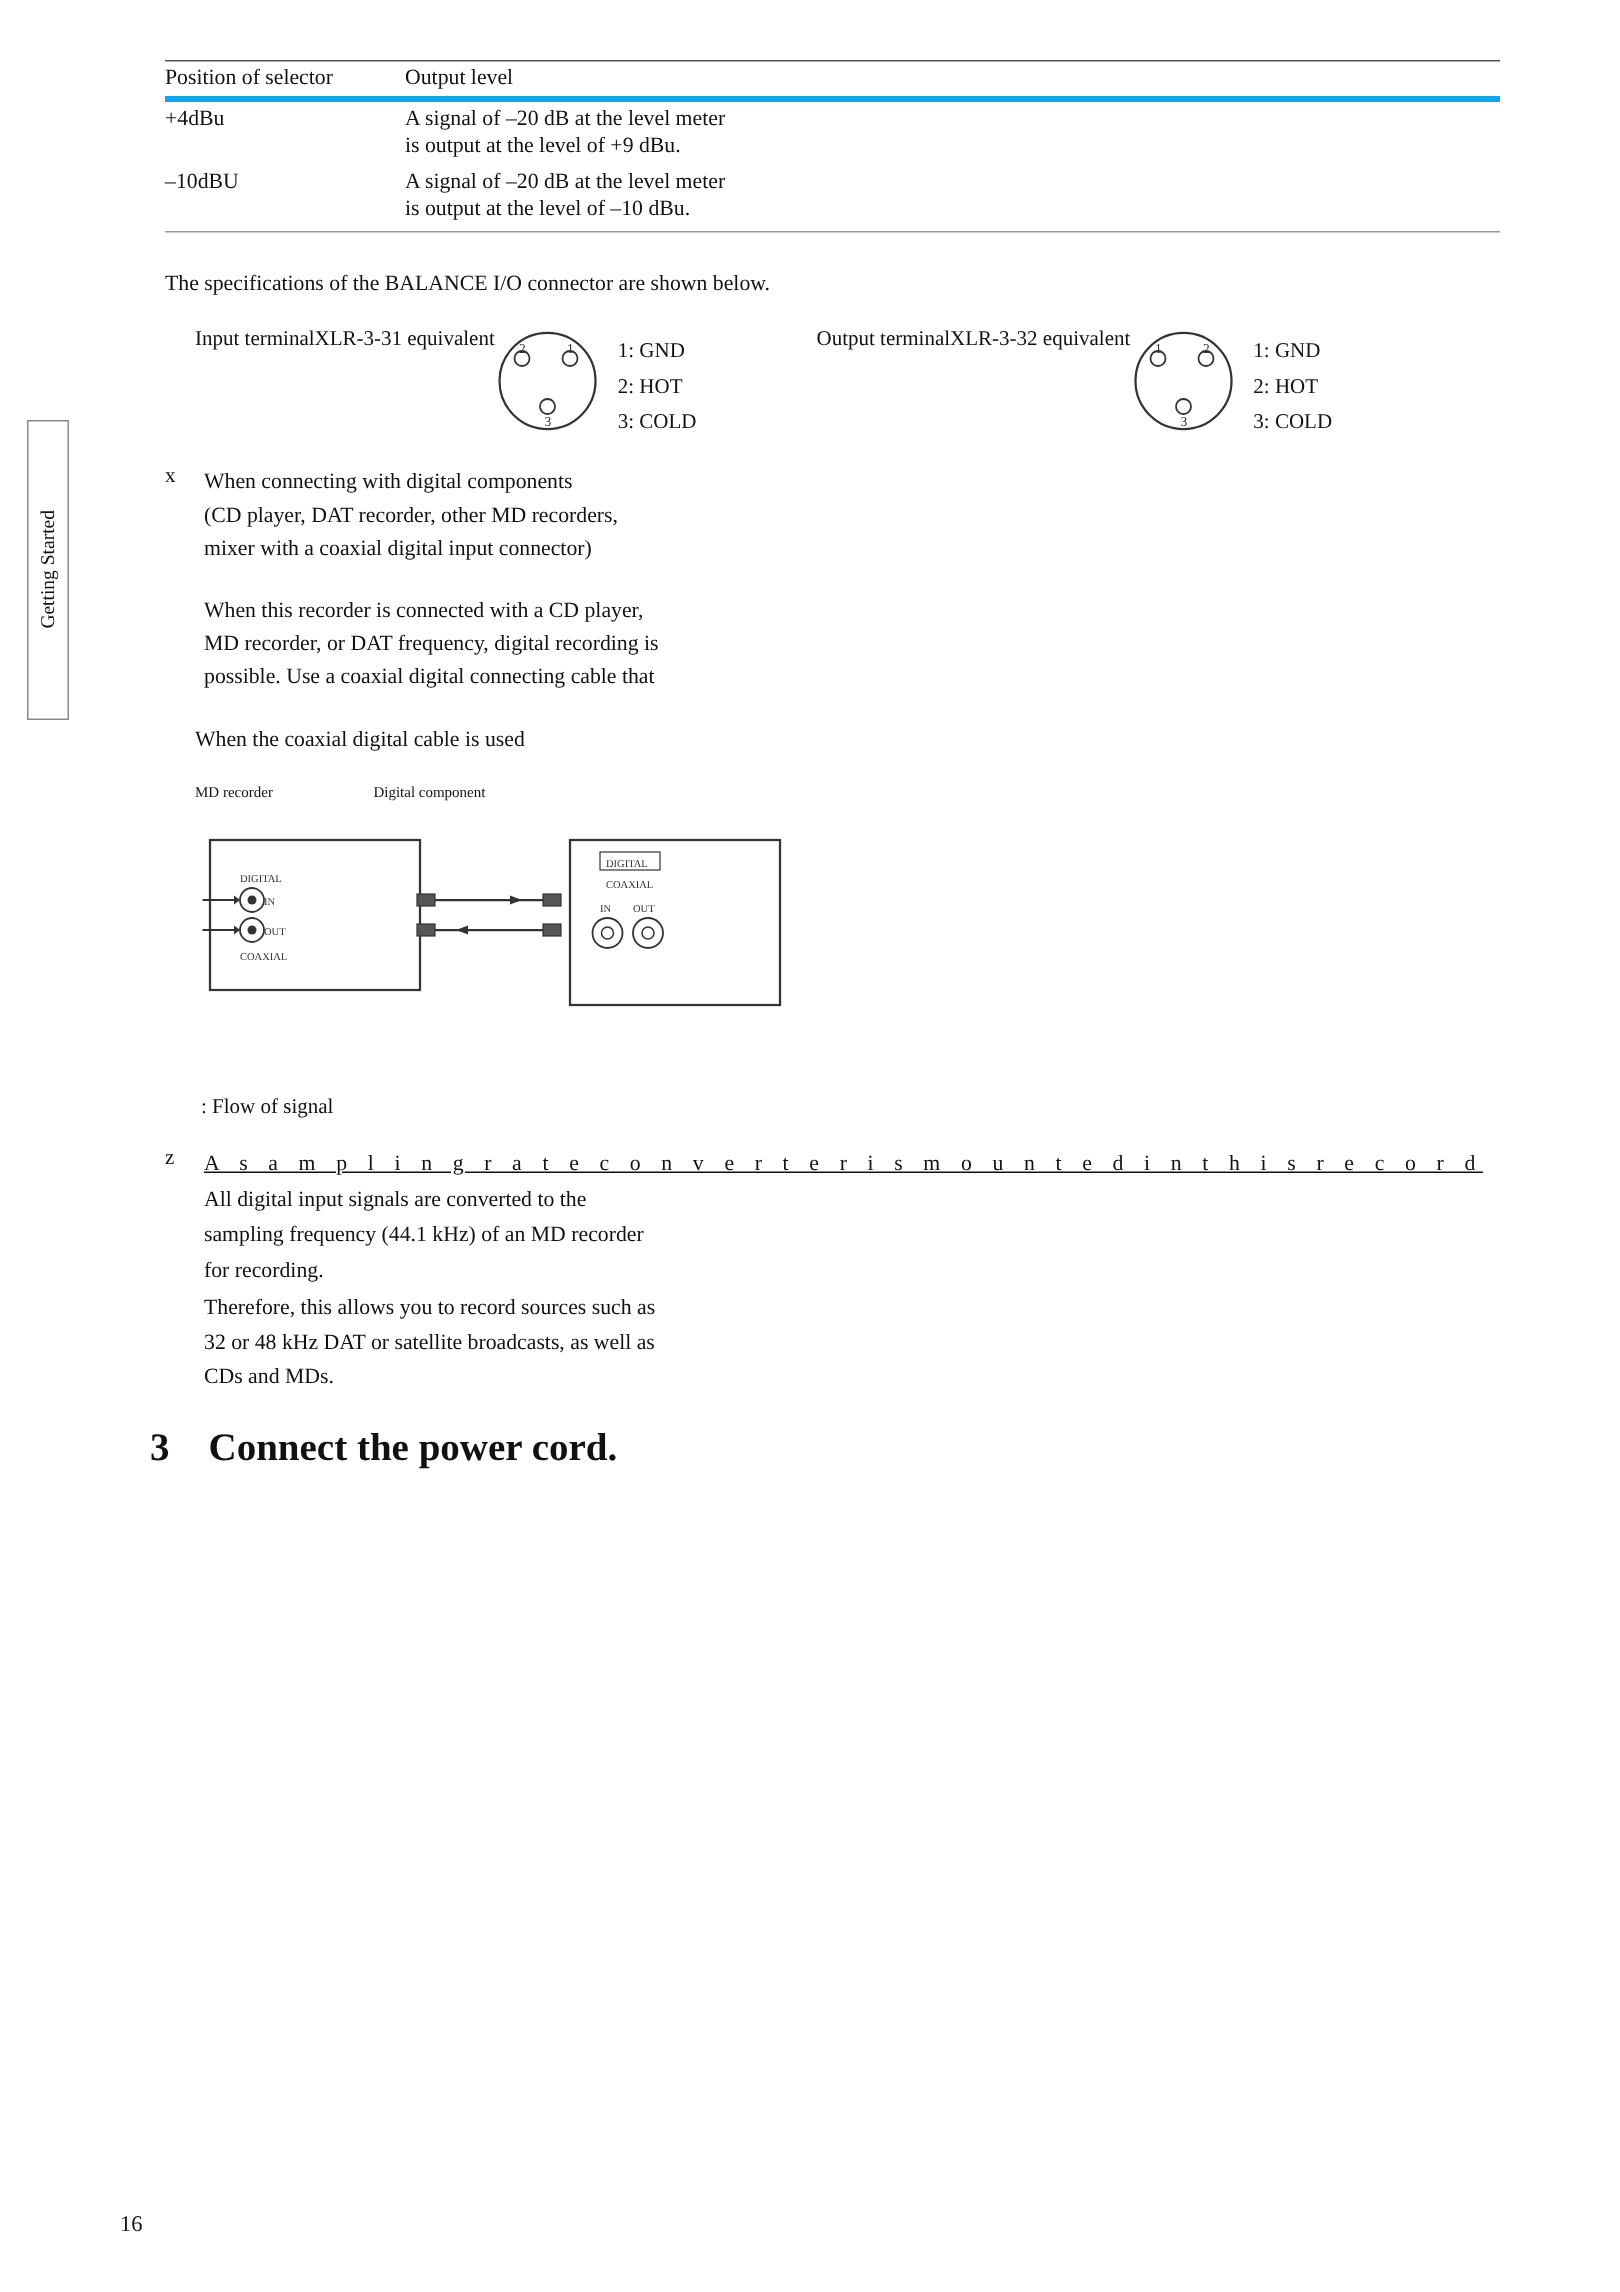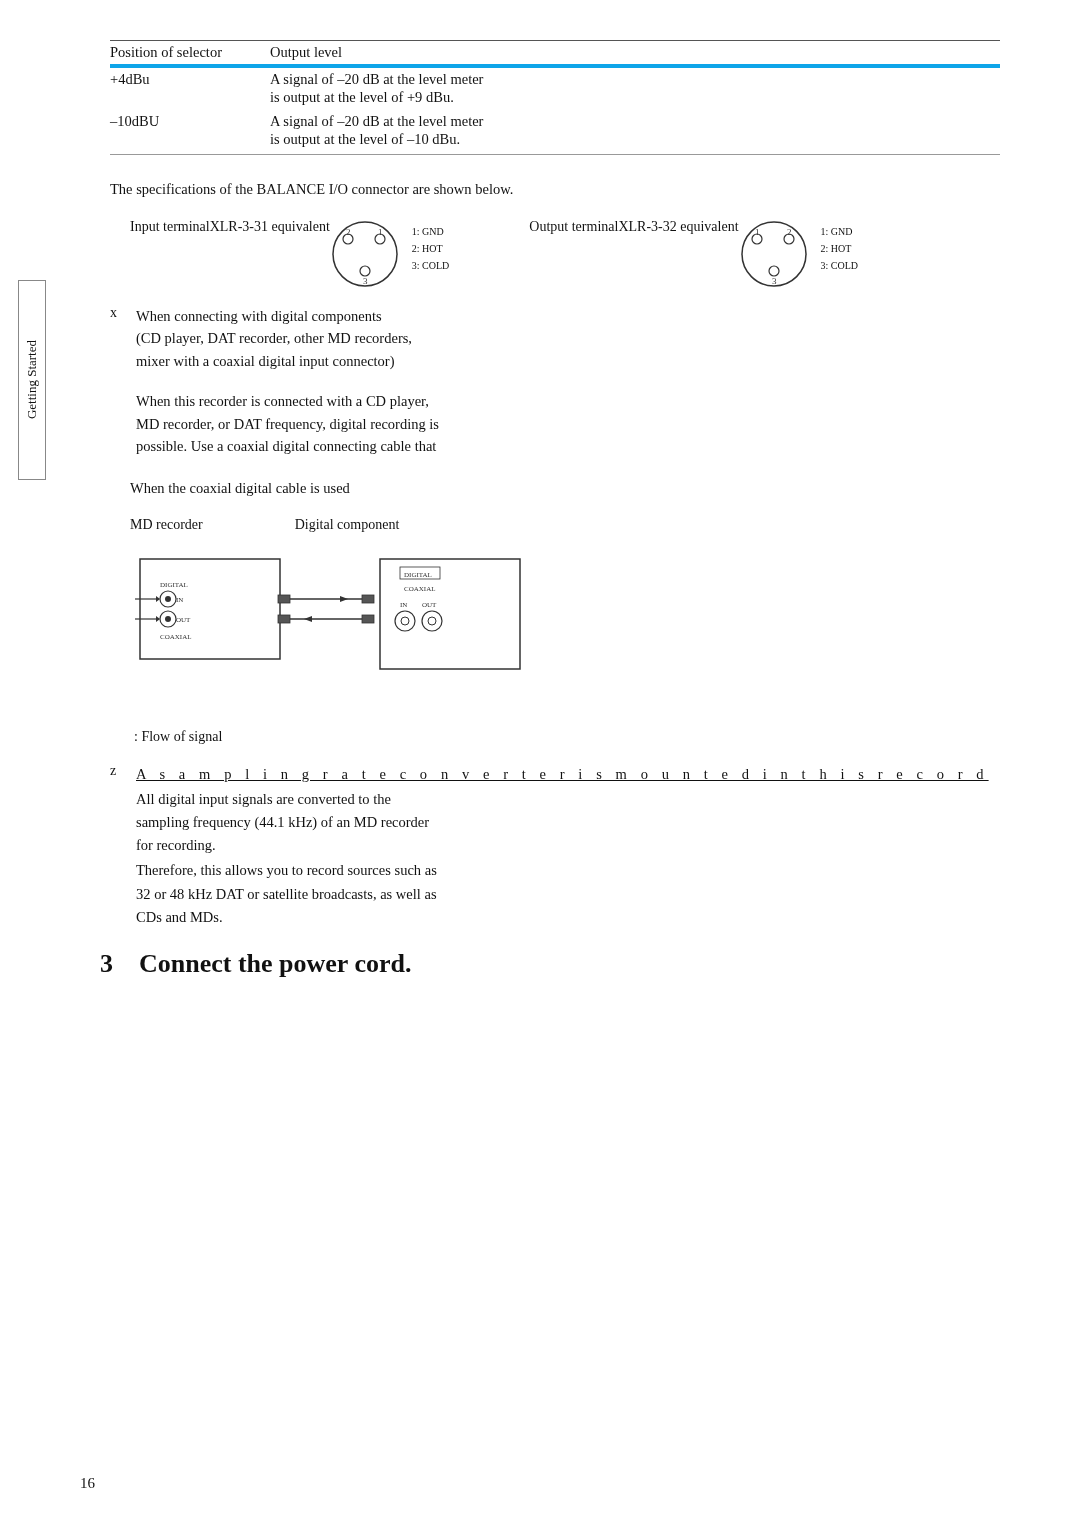--- a/index.html
+++ b/index.html
@@ -99,21 +99,21 @@
     .connector-circle {
       width: 70px;
       height: 70px;
       position: relative;
     }
     .connector-circle svg {
       width: 70px;
       height: 70px;
     }
     .pin-labels {
-      font-size: 10px;
+      font-size: 14px;
       line-height: 1.7;
       padding-top: 4px;
     }
 
     
     .bullet-section {
       margin-left: 10px;
       margin-bottom: 20px;
     }
     .bullet-row {
@@ -130,22 +130,22 @@
       line-height: 1.55;
     }
 
     
     .diagram-section {
       margin-left: 30px;
       margin-bottom: 18px;
     }
     .diagram-labels {
       display: flex;
-      gap: 92px;
-      font-size: 14px;
+      gap: 67px;
+      font-size: 10px;
       margin-bottom: 6px;
     }
     .diagram-svg-area {
       margin-bottom: 6px;
     }
     .flow-caption {
       font-size: 14px;
       margin-left: 4px;
     }
 

